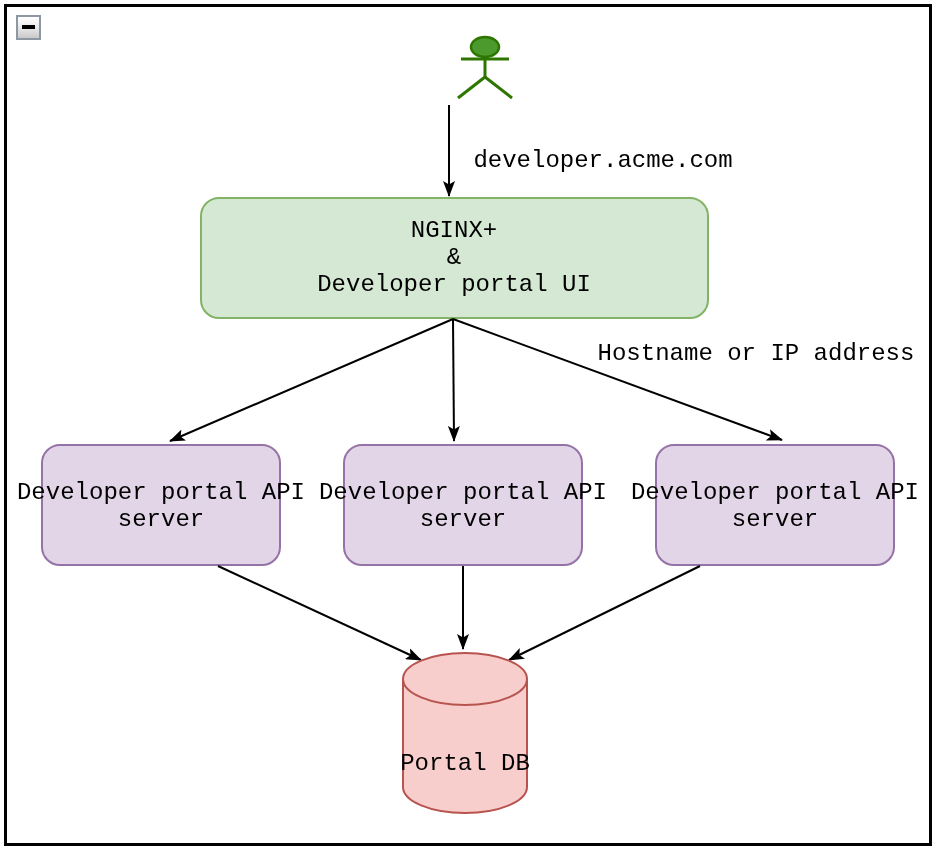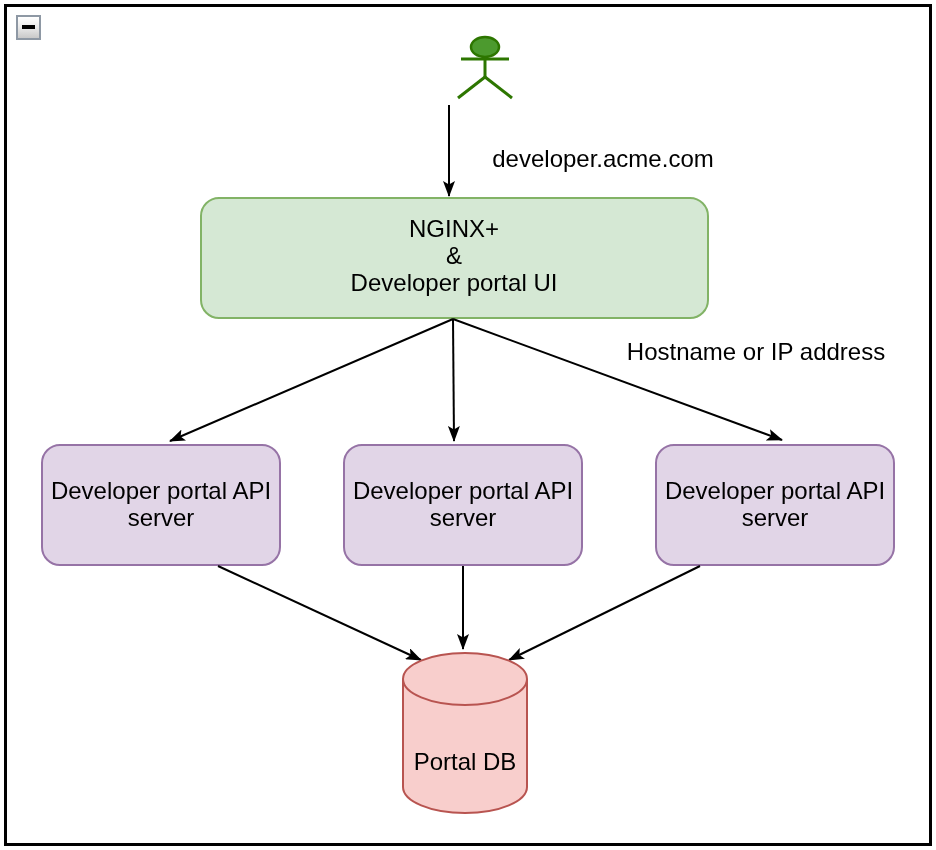--- a/index.html
+++ b/index.html
@@ -7,20 +7,21 @@
     padding: 0;
     background: #ffffff;
     font-family: "Liberation Sans", sans-serif;
   }
   #stage {
     position: relative;
     width: 936px;
     height: 850px;
     background: #ffffff;
     overflow: hidden;
+    font-family: Liberation Mono, monospace;
   }
   #page-border {
     position: absolute;
     left: 4px; top: 4px; right: 4px; bottom: 4px;
     border: 3px solid #000000;
     background: #ffffff;
     box-sizing: border-box;
   }
   #diagram-svg {
     position: absolute;

